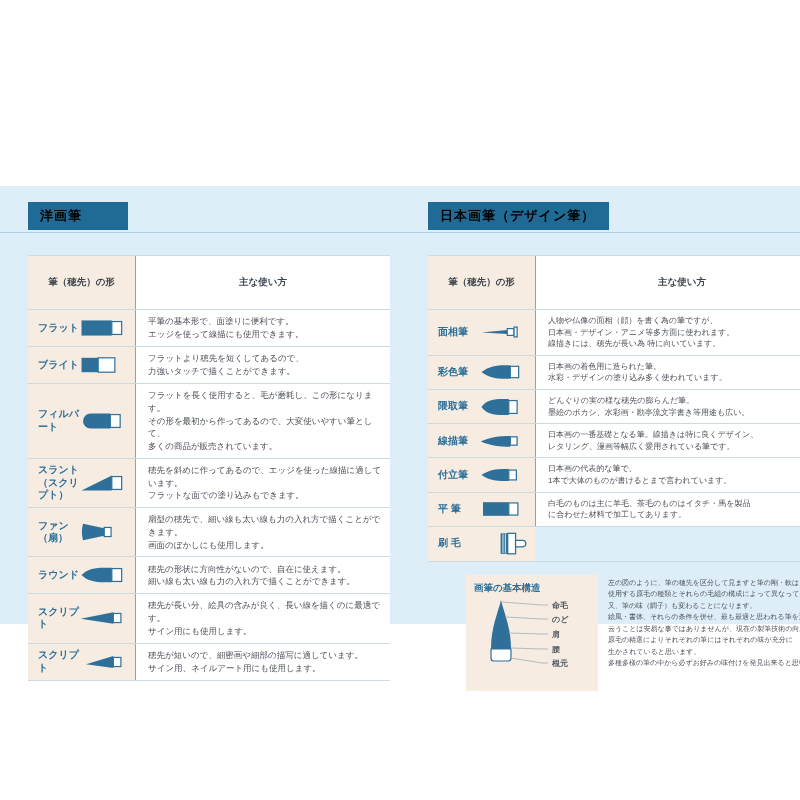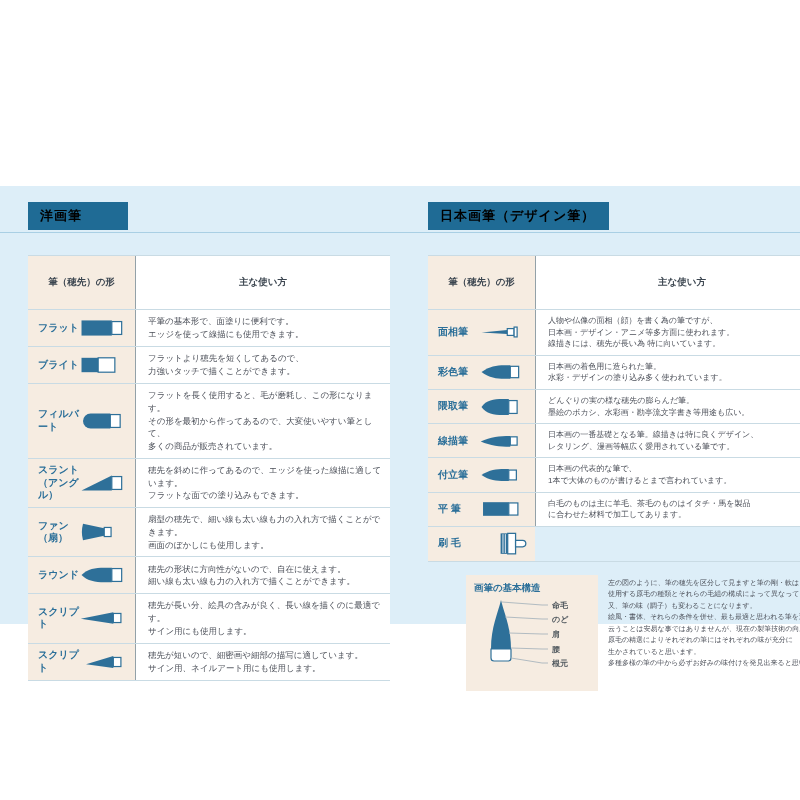--- a/index.html
+++ b/index.html
@@ -123,21 +123,21 @@
        </div>
        <div class="cell-desc">
          <span class="bdesc">フラットを長く使用すると、毛が磨耗し、この形になります。
 その形を最初から作ってあるので、大変使いやすい筆として、
 多くの商品が販売されています。</span>
        </div>
           </div>
           <div class="brow">
             <div class="cell-shape">
          <span class="bname">スラント
-（アングル）</span>
+（スクリプト）</span>
          <span class="bicon">
                 <svg width="50" height="20" viewBox="0 0 66 26">
                   <polygon points="42,3 42,23 2,23" fill="#2e7099"></polygon>
                   <rect x="42" y="4.5" width="13" height="17" fill="#fff" stroke="#2e7099" stroke-width="1.6"></rect>
                 </svg>
               </span>
        </div>
        <div class="cell-desc">
          <span class="bdesc">穂先を斜めに作ってあるので、エッジを使った線描に適しています。
 フラットな面での塗り込みもできます。</span>

